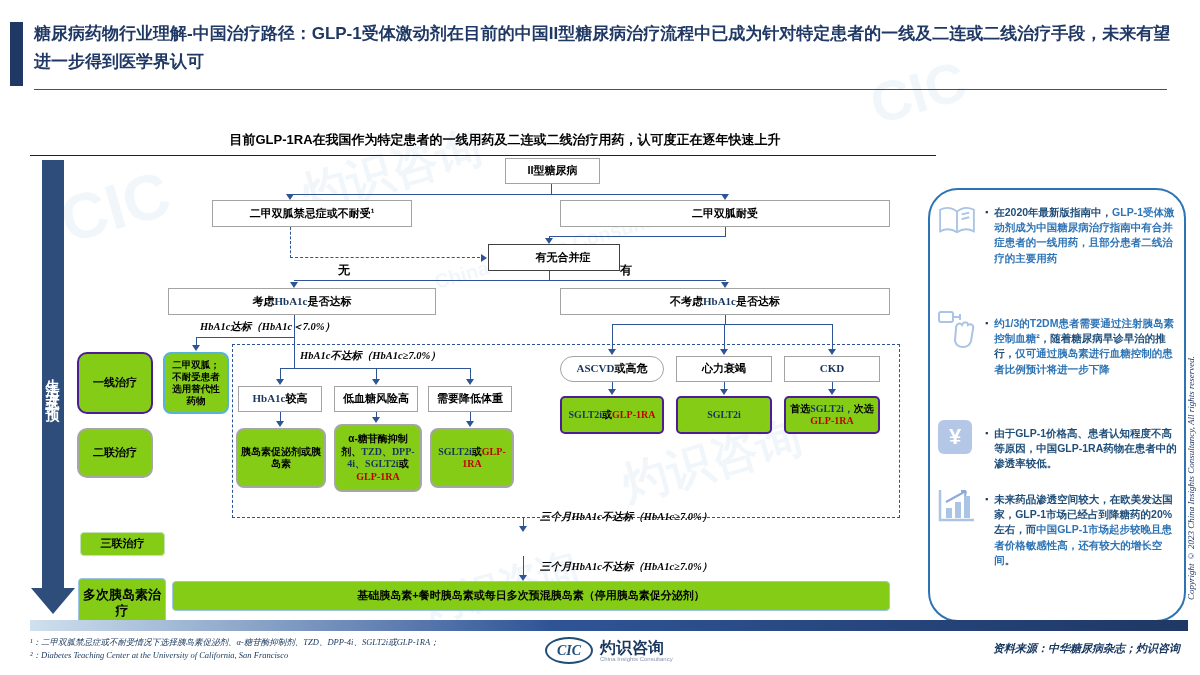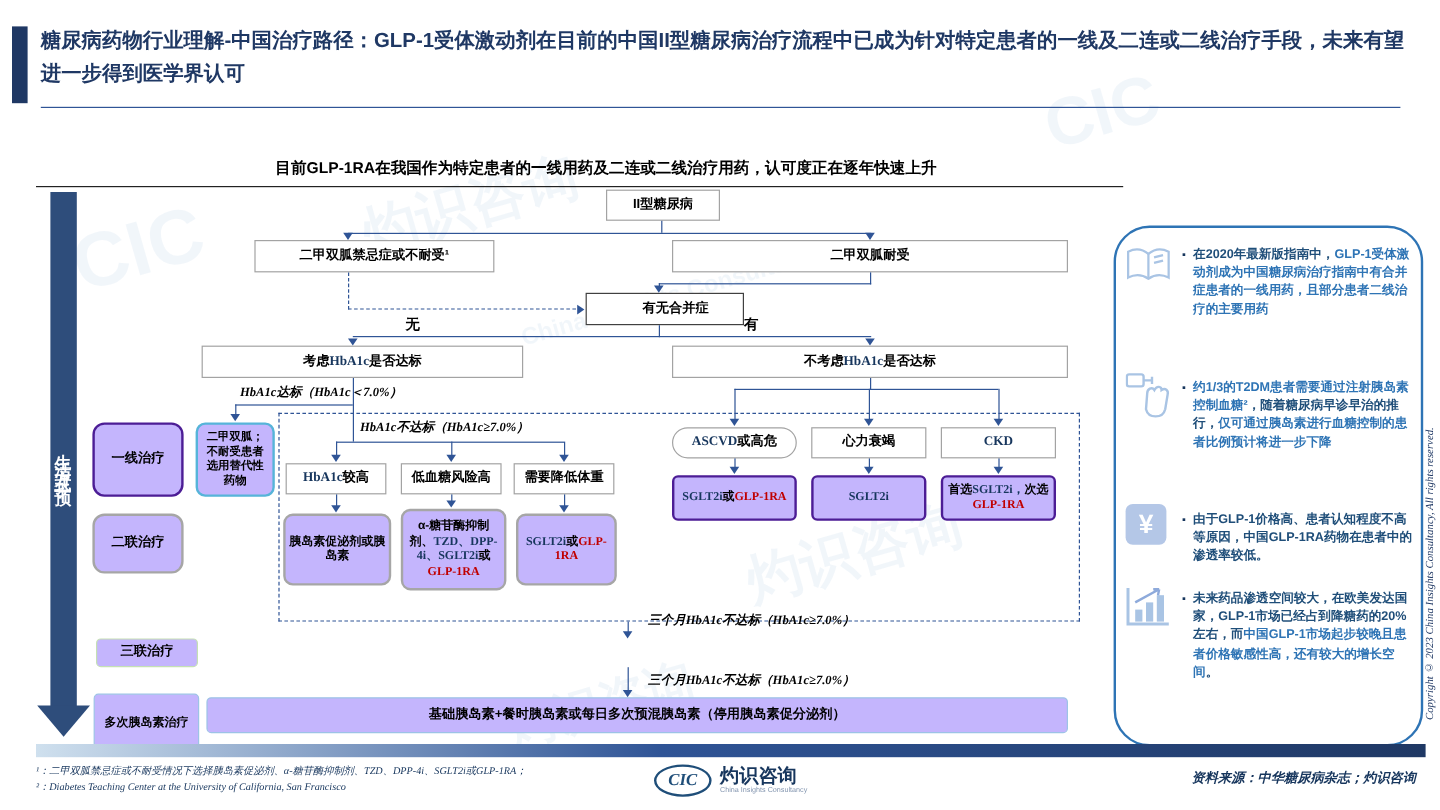--- a/index.html
+++ b/index.html
@@ -22,21 +22,21 @@
            border-left:22px solid transparent;border-right:22px solid transparent;
            border-top:26px solid #2E4D7B;}
   .ls-text{position:absolute;left:42px;top:295px;width:22px;height:180px;display:flex;
            align-items:center;justify-content:center;writing-mode:vertical-rl;color:#fff;
            font-size:14px;font-weight:bold;letter-spacing:6px;}
   
   .fb{position:absolute;background:#fff;border:1px solid #a3a3a3;box-sizing:border-box;
       display:flex;align-items:center;justify-content:center;text-align:center;
       font-weight:bold;font-size:11px;line-height:1.2;padding:1px 2px;}
   .fb-dark{border:1.5px solid #404040;}
-  .rb{position:absolute;background:#c4b5fd;box-sizing:border-box;border-radius:8px;
+  .rb{position:absolute;background:#84cc16;box-sizing:border-box;border-radius:8px;
       display:flex;align-items:center;justify-content:center;text-align:center;
       font-weight:bold;font-size:10px;line-height:1.25;padding:2px 3px;}
   .b-cyan{border:2px solid #56B4D9;}
   .b-blue{border:2px solid #4c1d95;}
   .b-gray{border:2px solid #A6A6A6;}
   .b-green{border:1.5px solid #C5E0B4;border-radius:4px;}
   .b-lblue{border:1.5px solid #9DC3E6;border-radius:4px;}
   .lt{font-family:"Liberation Serif",serif;color:#17365D;}
   .rd{font-family:"Liberation Serif",serif;color:#C00000;}
   .il{position:absolute;font-family:"Liberation Serif",serif;font-style:italic;
@@ -157,21 +157,21 @@
   <div class="rb b-blue lt" style="left:676px;top:396px;width:96px;height:38px;border-radius:5px;">SGLT2i</div>
   <div class="rb b-blue" style="left:784px;top:396px;width:96px;height:38px;border-radius:5px;">
     <span><span>首选</span><span class="lt">SGLT2i，</span><span>次选</span><span class="rd">GLP-1RA</span></span>
   </div>
 
   <div class="il" style="left:540px;top:510px;">三个月HbA1c不达标（HbA1c≥7.0%）</div>
   <div class="il" style="left:540px;top:560px;">三个月HbA1c不达标（HbA1c≥7.0%）</div>
 
   <div class="rb b-green" style="left:80px;top:532px;width:85px;height:24px;font-size:11px;">三联治疗</div>
 
-  <div class="rb b-lblue" style="left:78px;top:578px;width:88px;height:50px;font-size:10px;">多次胰岛素治疗</div>
+  <div class="rb b-lblue" style="left:78px;top:578px;width:88px;height:50px;font-size:13px;">多次胰岛素治疗</div>
   <div class="rb b-lblue" style="left:172px;top:581px;width:718px;height:30px;font-size:11px;">基础胰岛素+餐时胰岛素或每日多次预混胰岛素（停用胰岛素促分泌剂）</div>
 
   <div class="vl" style="left:551px;top:184px;height:10px;"></div>
   <div class="hl" style="left:290px;top:194px;width:436px;"></div>
   <div class="ah-d" style="left:286px;top:194px;"></div>
   <div class="ah-d" style="left:721px;top:194px;"></div>
 
   <div class="dv" style="left:290px;top:227px;height:31px;"></div>
   <div class="dh" style="left:290px;top:257px;width:190px;"></div>
   <div class="ah-r" style="left:481px;top:254px;"></div>

